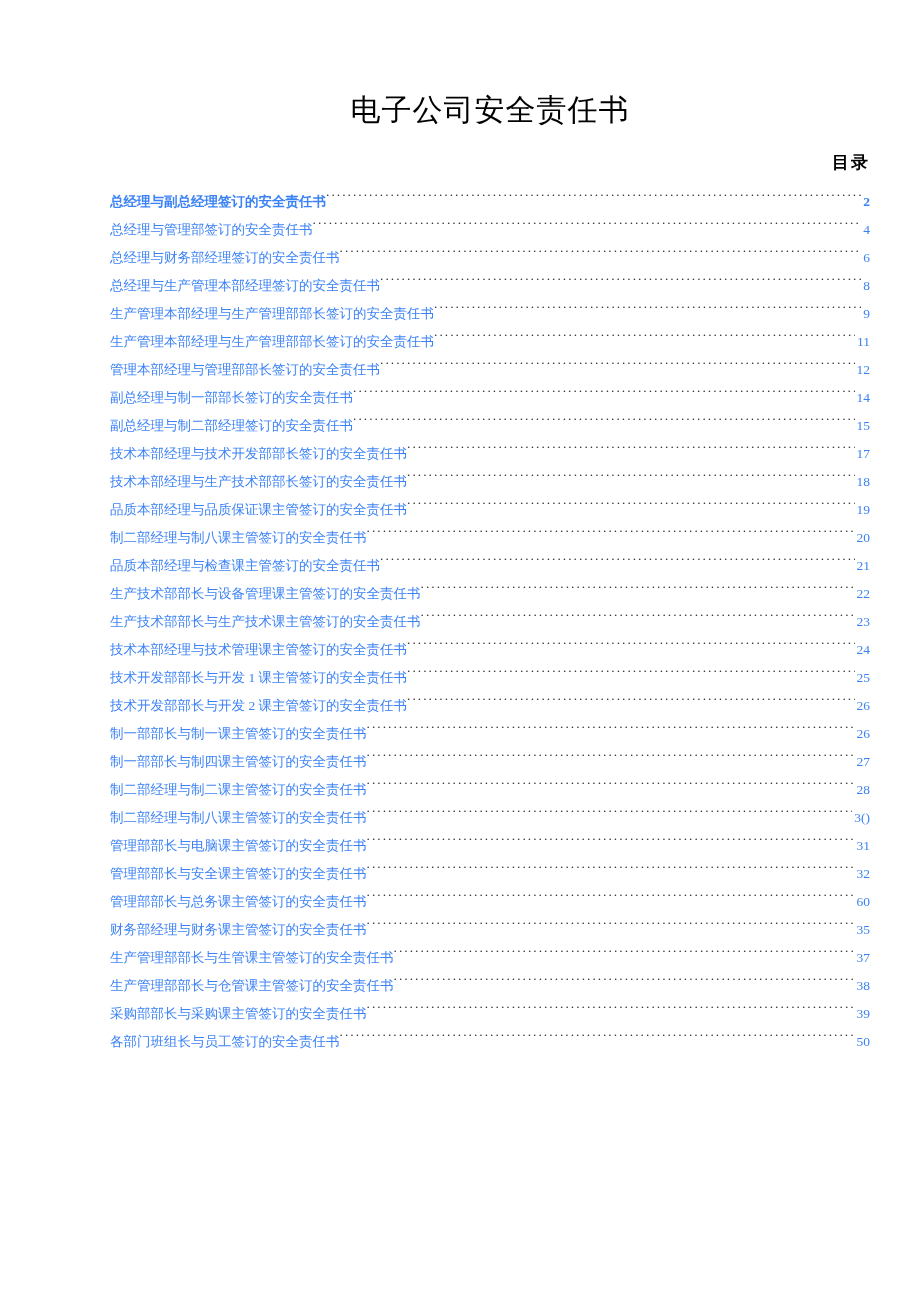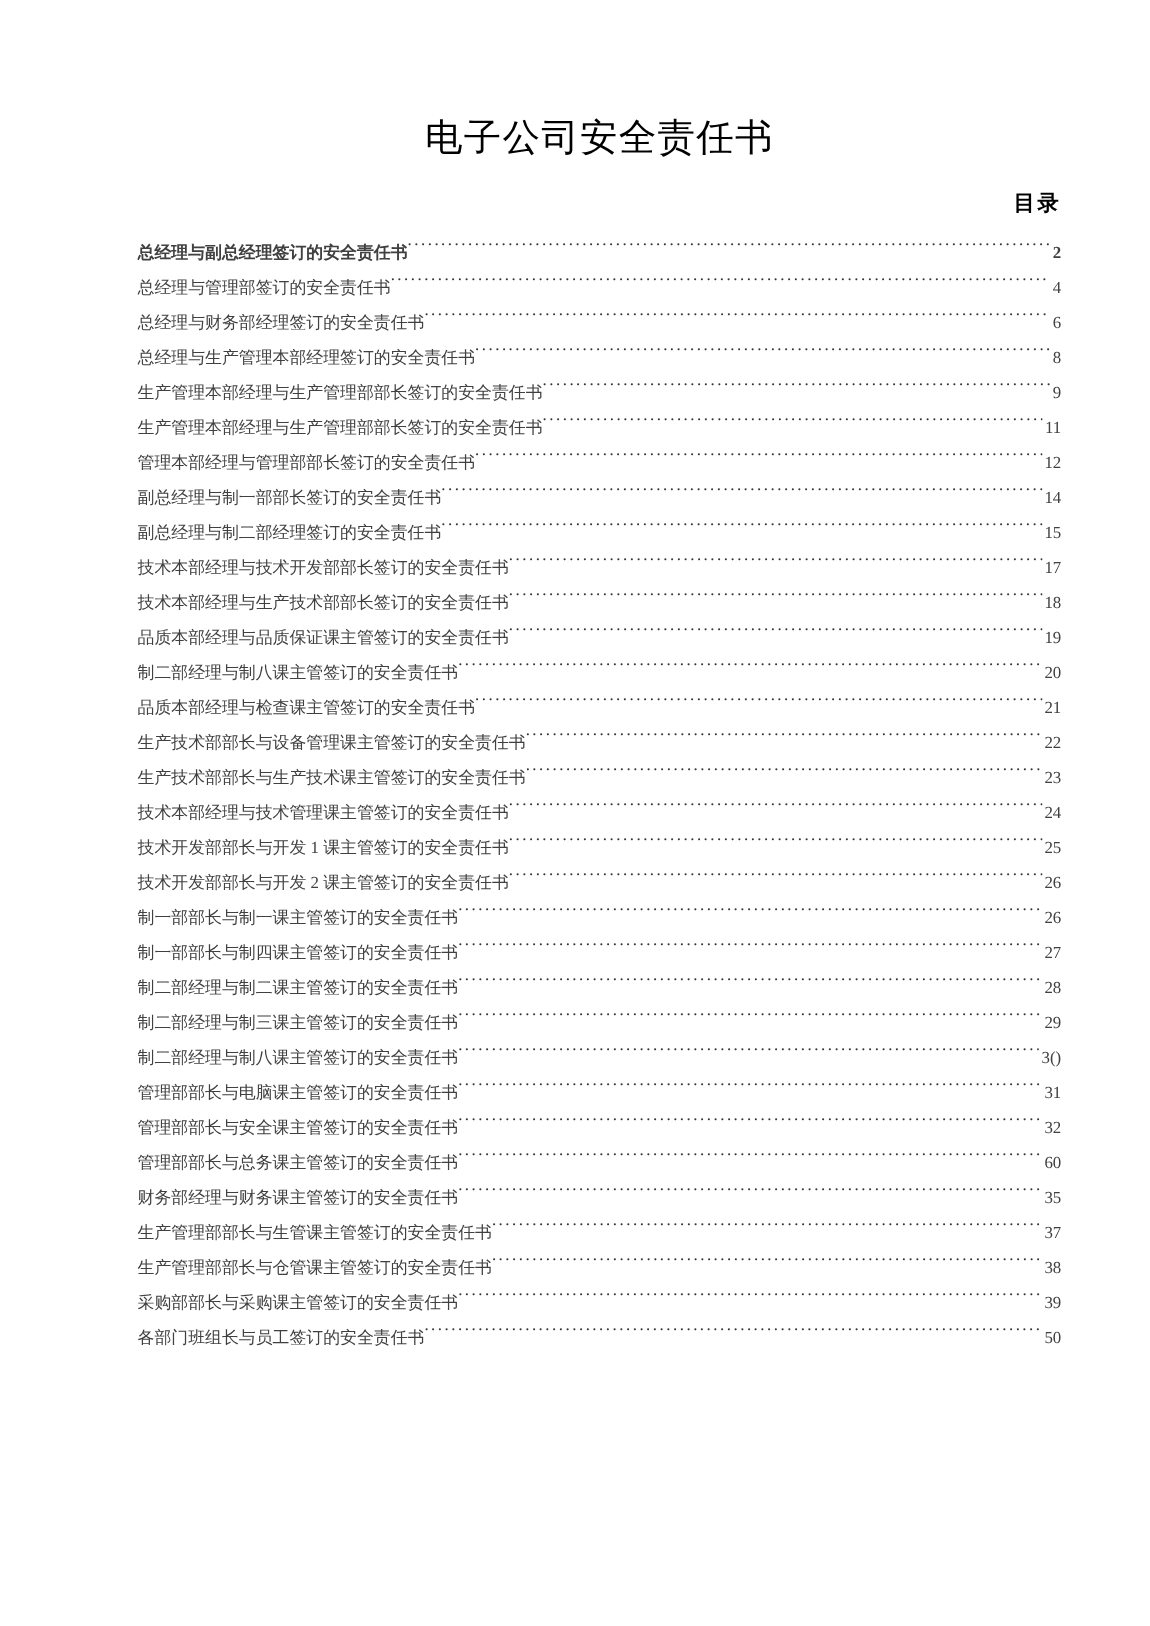--- a/index.html
+++ b/index.html
@@ -3,21 +3,21 @@
   <meta charset="utf-8">
   <style>
     body {
       margin: 0;
       padding: 0;
       background: #fff;
       font-family: "SimSun", "宋体", serif;
       width: 920px;
     }
     .page {
-      padding: 90px 71px 100px 110px;
+      padding: 90px 50px 100px 110px;
       box-sizing: border-box;
     }
     .title {
       font-size: 30px;
       text-align: center;
       margin-bottom: 20px;
       letter-spacing: 1px;
       font-weight: normal;
     }
     .subtitle {
@@ -28,21 +28,21 @@
       margin-bottom: 14px;
     }
     .toc-row {
       font-size: 13.5px;
       line-height: 28px;
       height: 28px;
       display: flex;
       align-items: baseline;
       white-space: nowrap;
       overflow: hidden;
-      color: #404040;
+      color: #3b82f6;
     }
     .toc-row.bold .toc-label,
     .toc-row.bold .toc-page {
       font-weight: bold;
     }
     .toc-label {
       flex: 0 0 auto;
     }
     .toc-dots {
       flex: 1 1 auto;
@@ -175,25 +175,20 @@
         <span class="toc-label">制一部部长与制四课主管签订的安全责任书</span>
         <span class="toc-dots"></span>
         <span class="toc-page">27</span>
       </div>
       <div class="toc-row">
         <span class="toc-label">制二部经理与制二课主管签订的安全责任书</span>
         <span class="toc-dots"></span>
         <span class="toc-page">28</span>
       </div>
       <div class="toc-row">
-        <span class="toc-label">制二部经理与制三课主管签订的安全责任书</span>
-        <span class="toc-dots"></span>
-        <span class="toc-page">29</span>
-      </div>
-      <div class="toc-row">
         <span class="toc-label">制二部经理与制八课主管签订的安全责任书 </span>
         <span class="toc-dots"></span>
         <span class="toc-page">3()</span>
       </div>
       <div class="toc-row">
         <span class="toc-label">管理部部长与电脑课主管签订的安全责任书</span>
         <span class="toc-dots"></span>
         <span class="toc-page">31</span>
       </div>
       <div class="toc-row">

